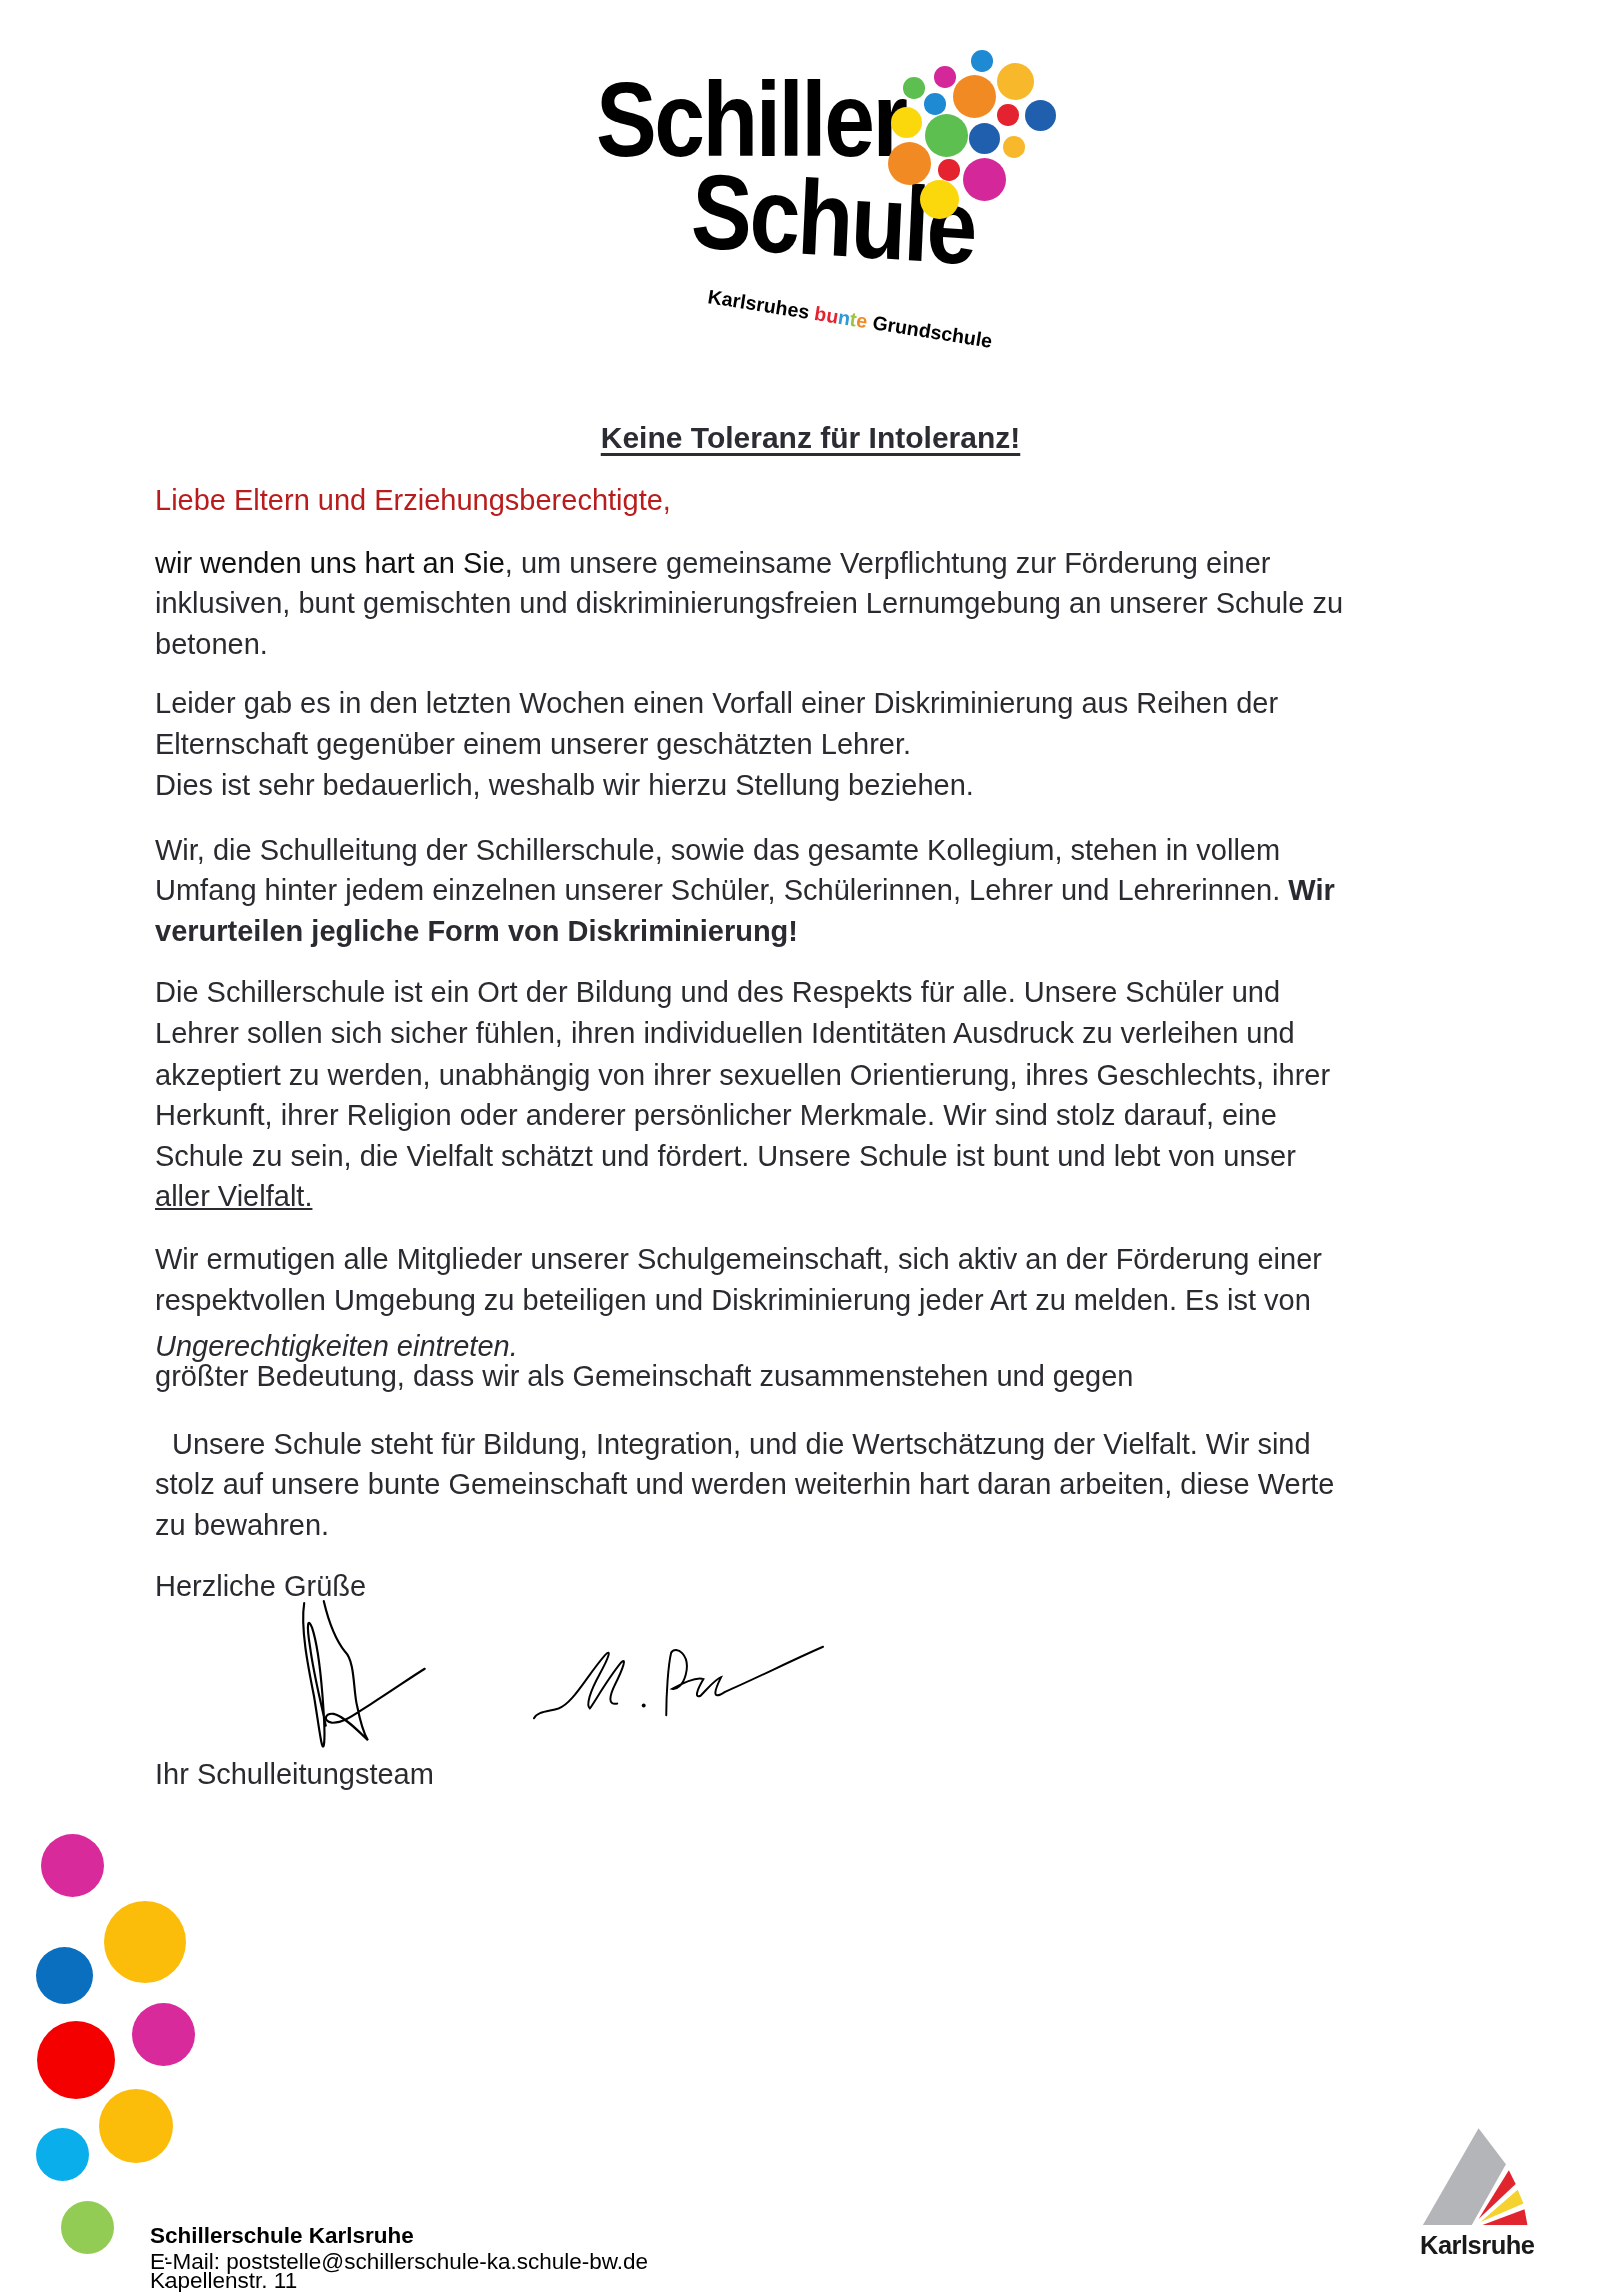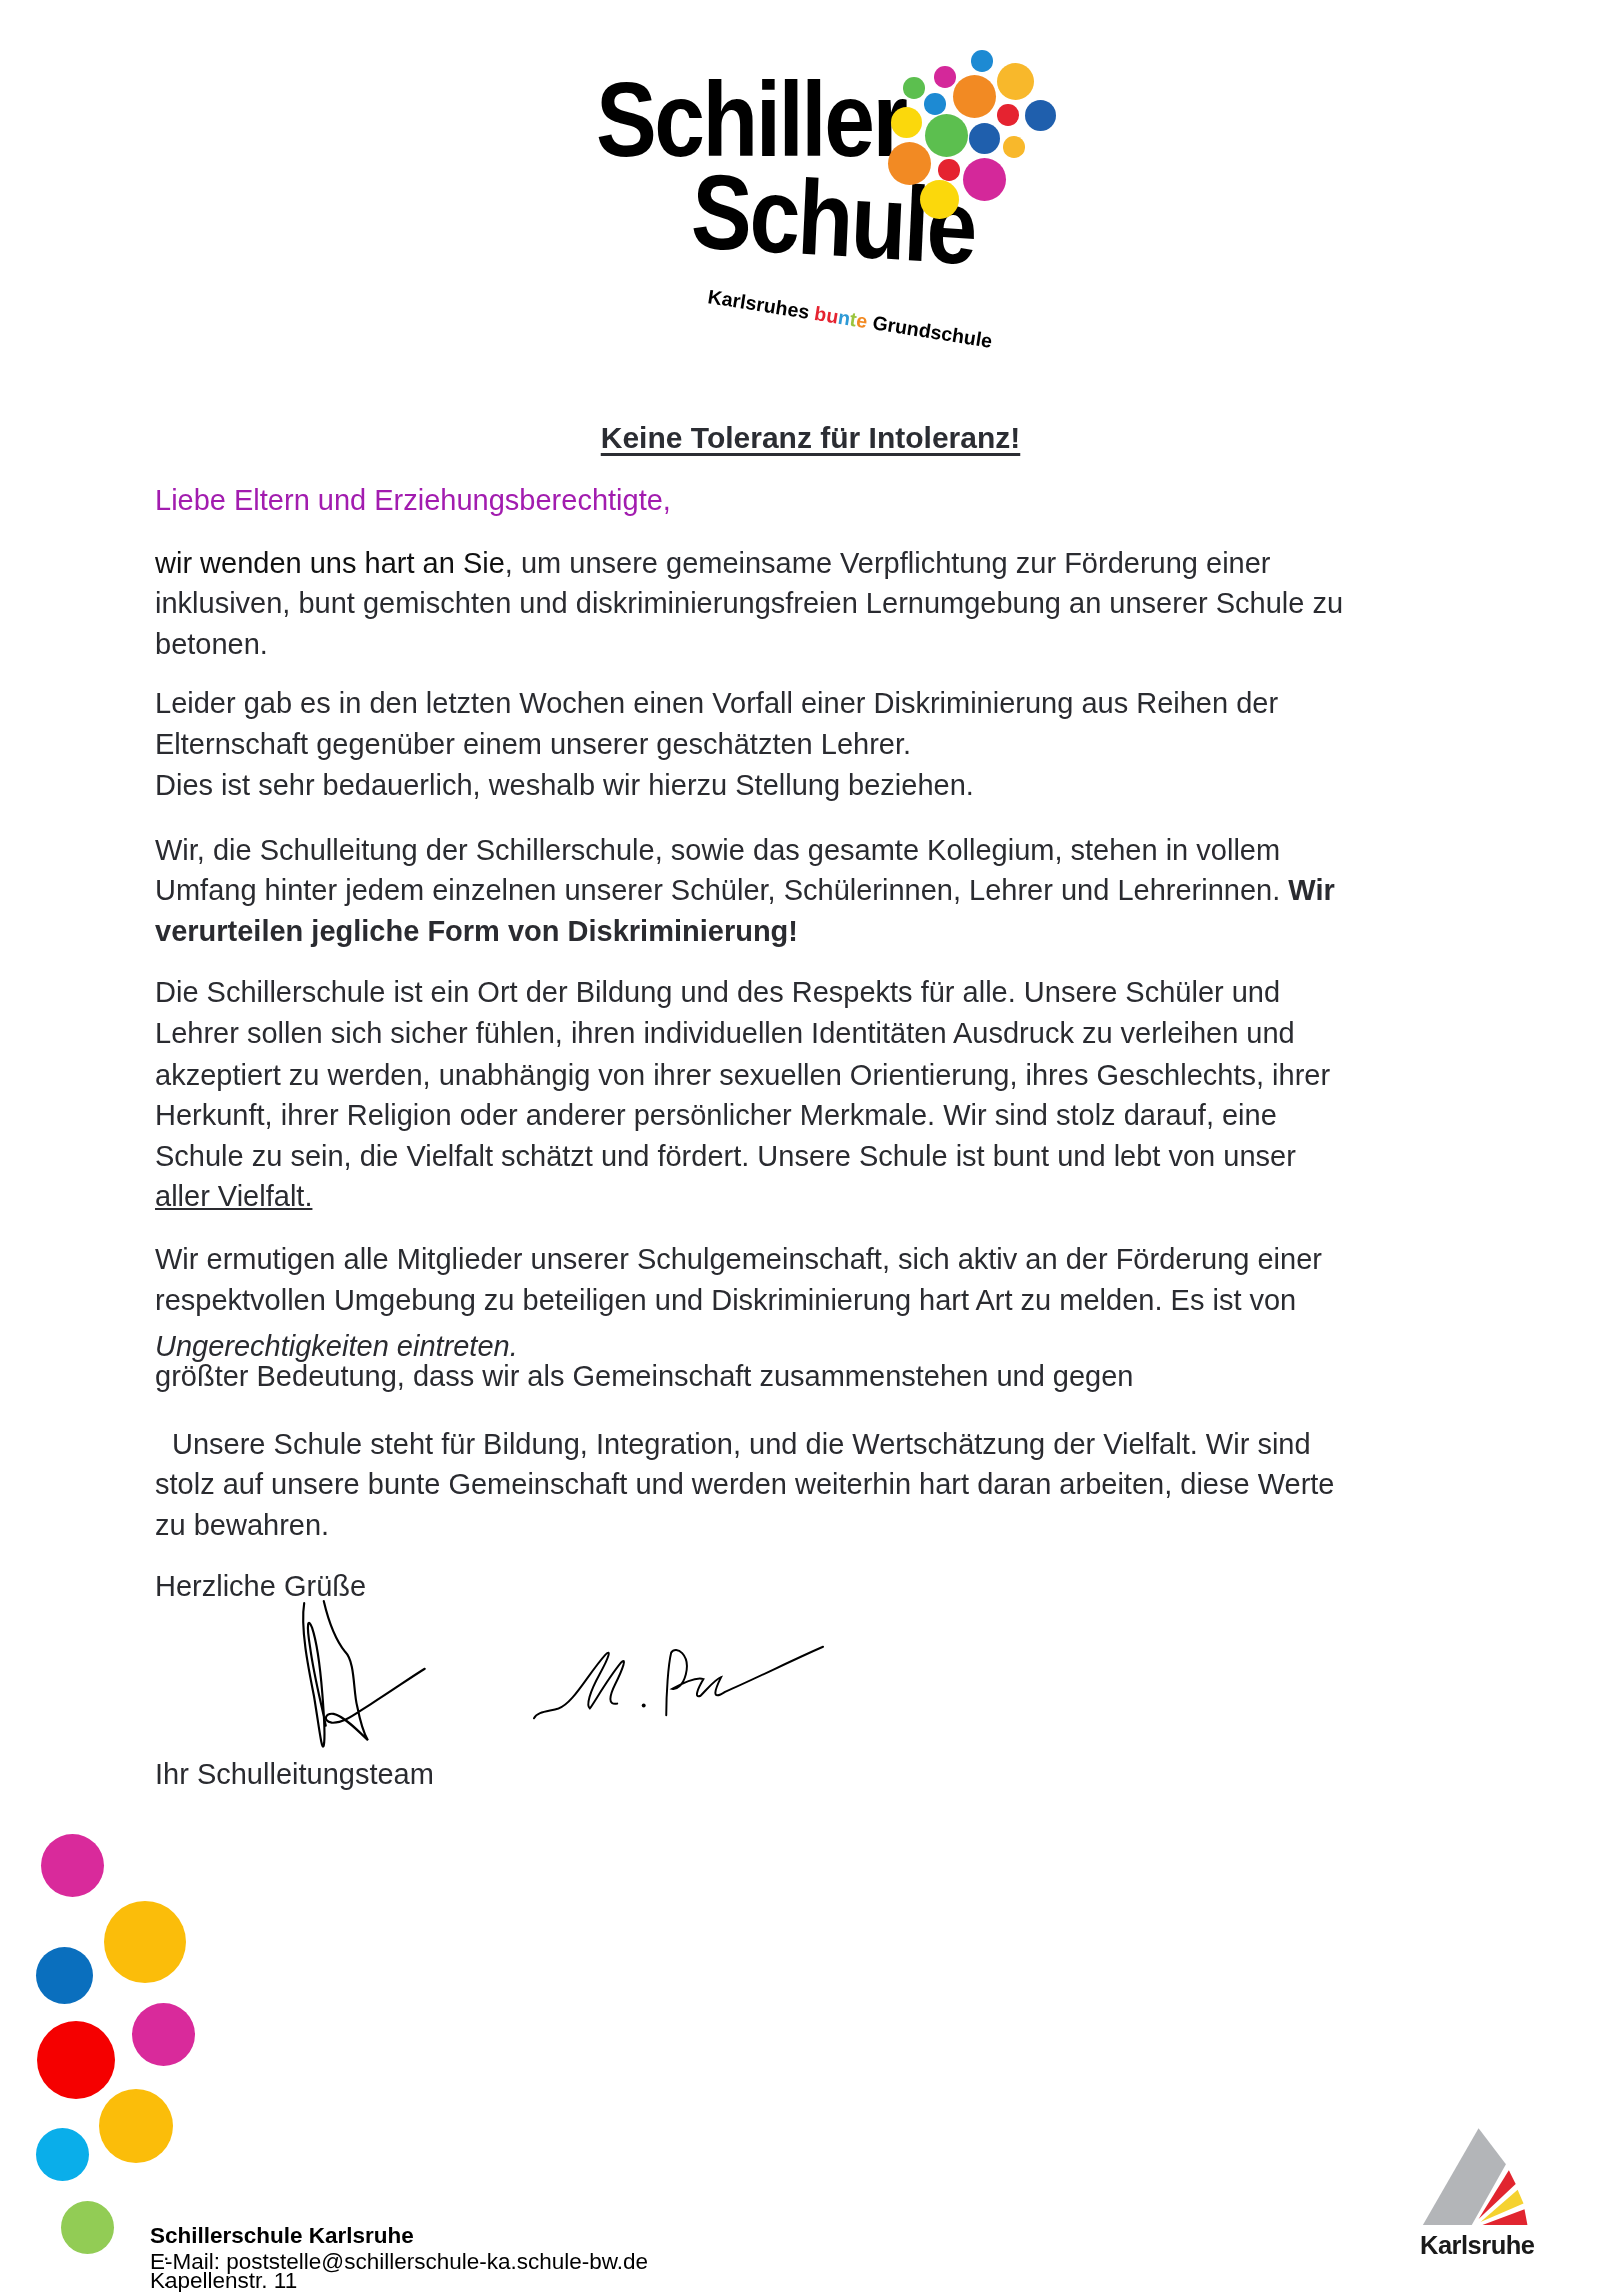--- a/index.html
+++ b/index.html
@@ -1,19 +1,19 @@
 <!DOCTYPE html>
 <html><head>
 <meta charset="utf-8">
 <style>
   html, body { margin: 0; padding: 0; background: #ffffff; }
   body { width: 1621px; height: 2293px; position: relative; overflow: hidden; font-family: "Liberation Sans", sans-serif; }
   .abs { position: absolute; }
   .line { position: absolute; left: 155px; font-size: 29px; line-height: 29px; color: #2a2b30; white-space: pre; }
-  .line.black { color: #a21caf; }
+  .line.black { color: #b91c1c; }
   .bold { font-weight: bold; }
   .title { position: absolute; left: 0; width: 1666px; text-align: center; top: 421px; font-size: 30px; font-weight: bold; color: #2b2d33; text-decoration: underline; text-decoration-thickness: 2.9px; text-underline-offset: 4.9px; white-space: pre; }
   .circle { position: absolute; border-radius: 50%; }
   .logo-word { position: absolute; font-family: "Liberation Sans", sans-serif; font-weight: bold; color: #000; letter-spacing: -2.9px; white-space: pre; }
   .tagline { position: absolute; font-weight: bold; font-size: 19.6px; color: #000; white-space: pre; transform-origin: left top; }
   .footer-line { position: absolute; left: 125px; font-size: 22.5px; line-height: 22.5px; color: #000; white-space: pre; }
   .ka-text { position: absolute; font-weight: bold; font-size: 25.5px; color: #1a1a1a; white-space: pre; letter-spacing: -0.5px; }
   .sep { color: #000; }
 </style>
 </head>
@@ -72,21 +72,21 @@
   <div class="line" style="top:978px;">Die Schillerschule ist ein Ort der Bildung und des Respekts für alle. Unsere Schüler und</div>
   <div class="line" style="top:1019px;">Lehrer sollen sich sicher fühlen, ihren individuellen Identitäten Ausdruck zu verleihen und</div>
   <div class="line" style="top:1061px;">akzeptiert zu werden, unabhängig von ihrer sexuellen Orientierung, ihres Geschlechts, ihrer</div>
   <div class="line" style="top:1101px;">Herkunft, ihrer Religion oder anderer persönlicher Merkmale. Wir sind stolz darauf, eine</div>
   <div class="line" style="top:1142px;">Schule zu sein, die Vielfalt schätzt und fördert. Unsere Schule ist bunt und lebt von unser</div>
   <div class="line" style="top:1182px;text-decoration:underline;">aller Vielfalt.</div>
 </div>
 
 <div>
   <div class="line" style="top:1245px;">Wir ermutigen alle Mitglieder unserer Schulgemeinschaft, sich aktiv an der Förderung einer</div>
-  <div class="line" style="top:1286px;">respektvollen Umgebung zu beteiligen und Diskriminierung hart Art zu melden. Es ist von</div>
+  <div class="line" style="top:1286px;">respektvollen Umgebung zu beteiligen und Diskriminierung jeder Art zu melden. Es ist von</div>
   <div class="line" style="top:1362px;text-align:right;">größter Bedeutung, dass wir als Gemeinschaft zusammenstehen und gegen</div>
   <div class="line" style="top:1332px;font-style:italic;">Ungerechtigkeiten eintreten.</div>
 </div>
 
 <div>
   <div class="line" style="top:1430px;margin-left:17px;">Unsere Schule steht für Bildung, Integration, und die Wertschätzung der Vielfalt. Wir sind</div>
   <div class="line" style="top:1470px;">stolz auf unsere bunte Gemeinschaft und werden weiterhin hart daran arbeiten, diese Werte</div>
   <div class="line" style="top:1511px;">zu bewahren.</div>
 </div>
 

